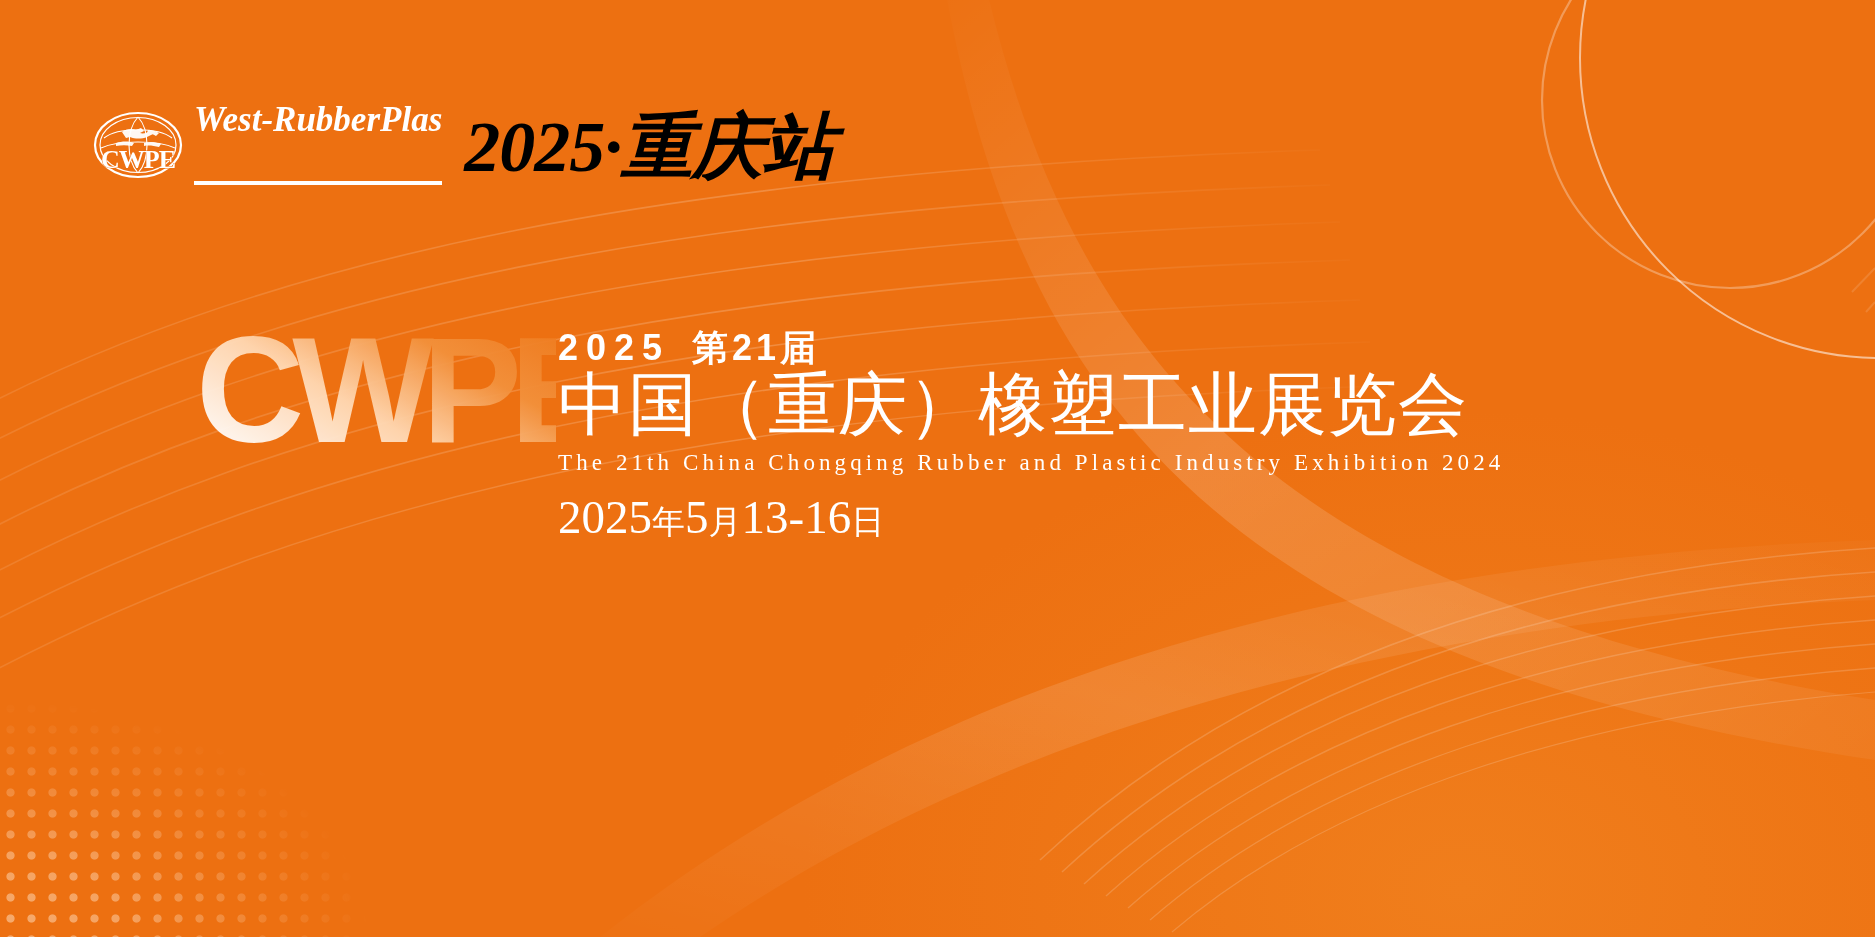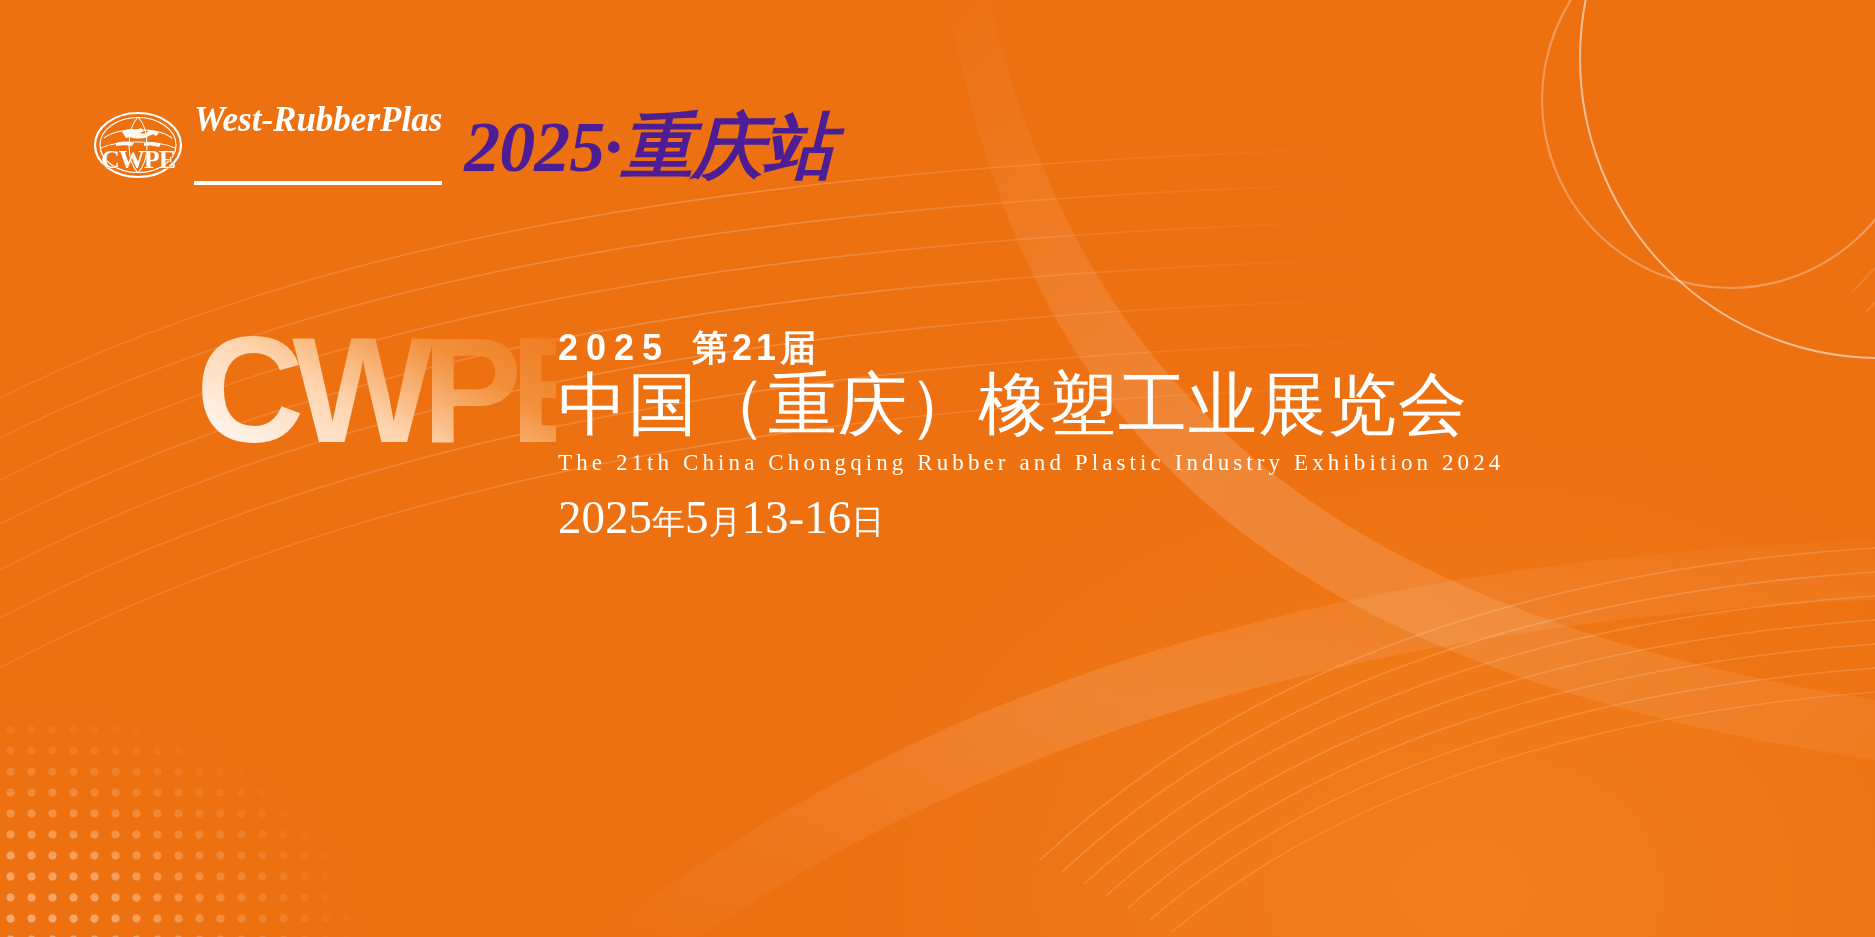--- a/index.html
+++ b/index.html
@@ -93,21 +93,21 @@
     text-align: center;
     white-space: nowrap;
     padding-left: 8px;
   }
   .edition-title {
     font-family: "Liberation Serif", serif;
     font-weight: bold;
     font-style: italic;
     font-size: 72px;
     line-height: 1;
-    color: #4c1d95;
+    color: #000000;
     white-space: nowrap;
     letter-spacing: -1px;
     transform: translateY(2px);
   }
 
   
   .cwpe-mark {
     position: absolute;
     left: 196px;
     top: 320px;

